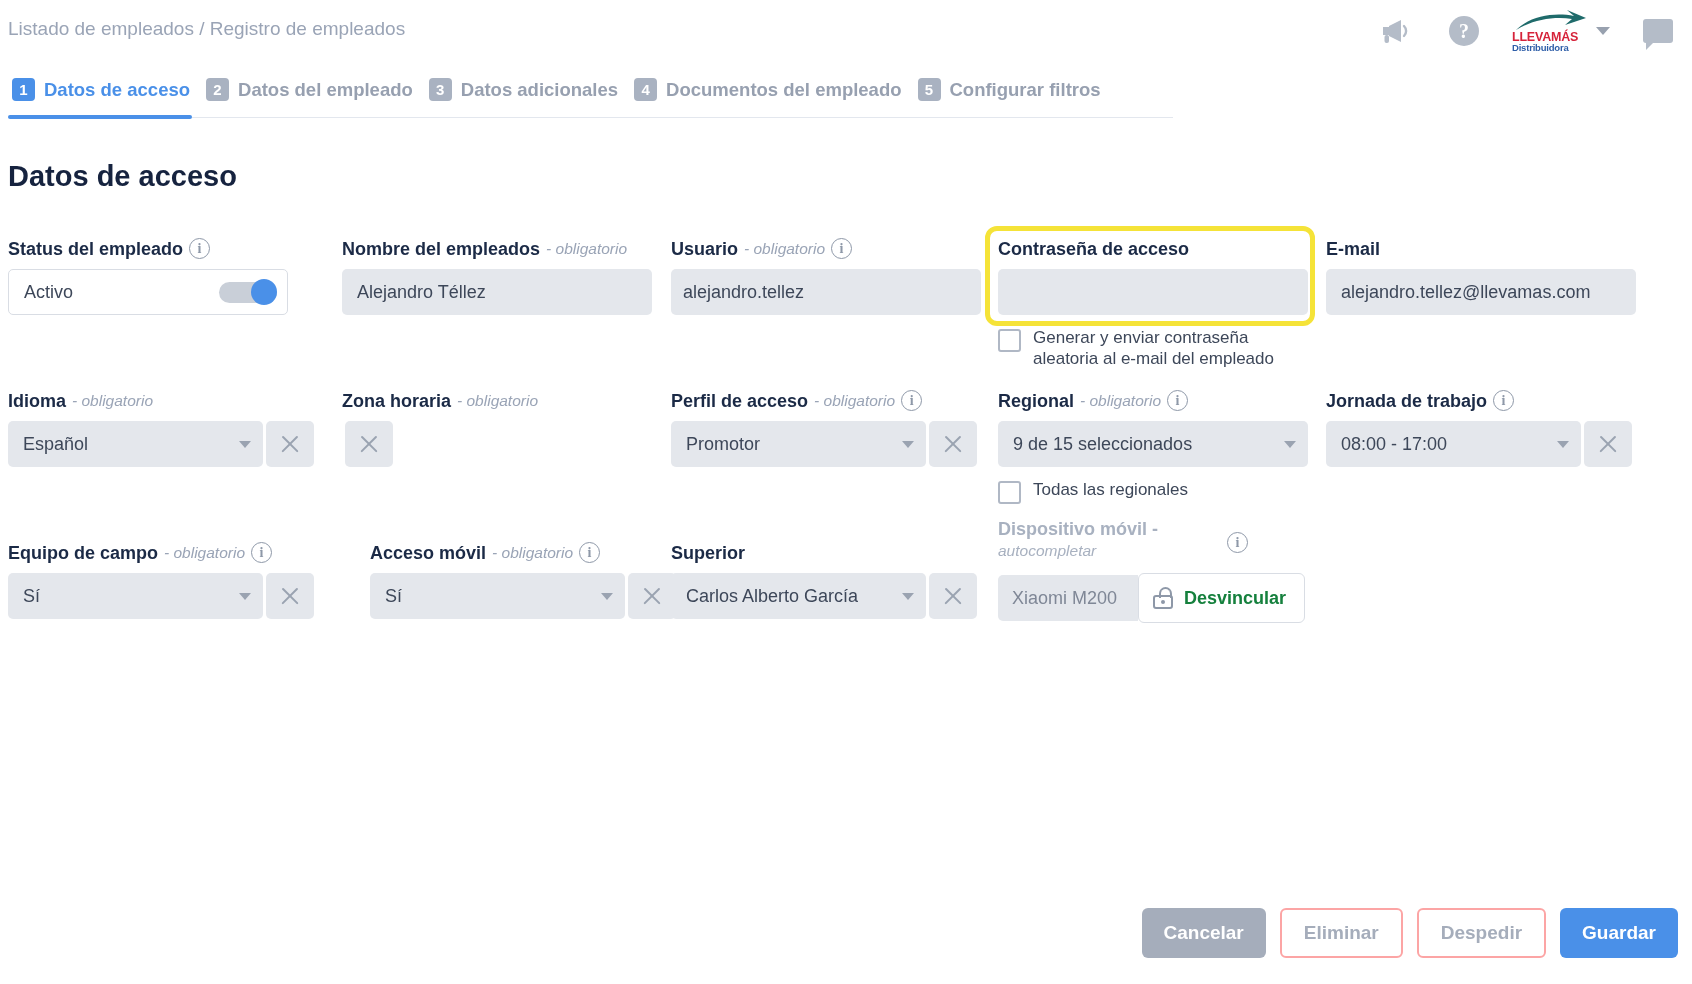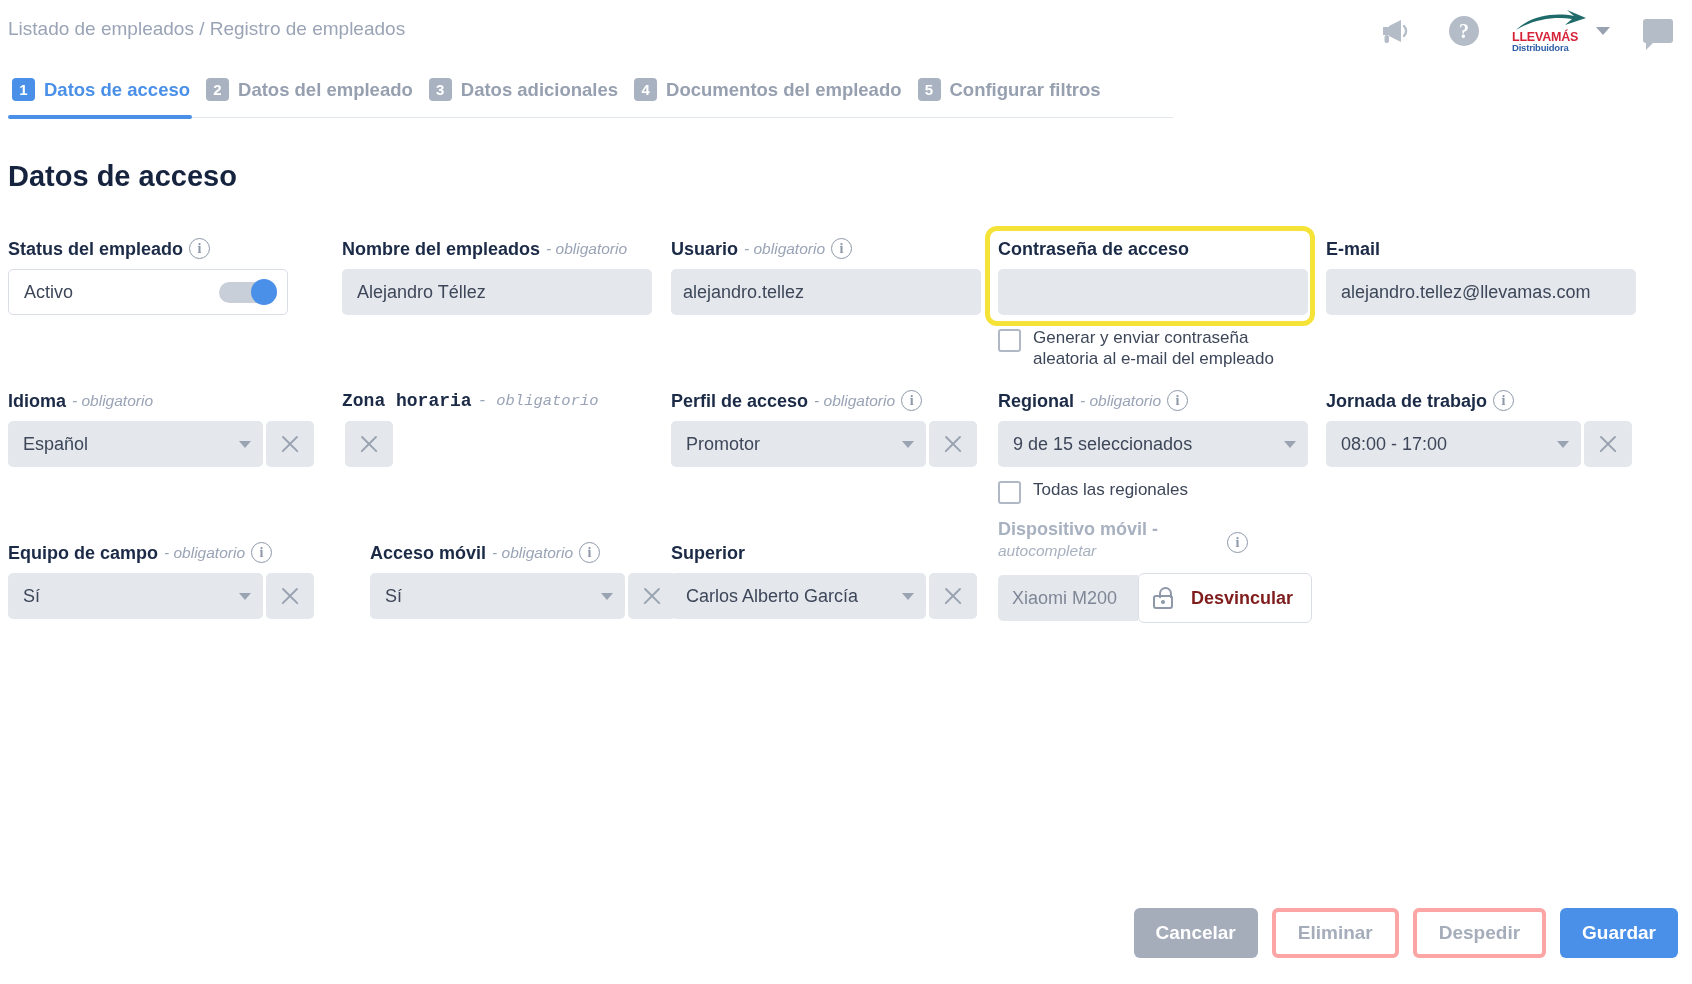--- a/index.html
+++ b/index.html
@@ -176,22 +176,22 @@
   }
 
   
   .device-box {
     height: 46px; background: #e4e7ec; border-radius: 5px 0 0 5px;
     display: flex; align-items: center; padding: 0 14px;
     font-size: 18px; color: #7f8796; width: 140px; overflow: hidden; white-space: nowrap;
   }
   .unlink-btn {
     height: 50px; margin-top: -2px; background: #ffffff; border: 1px solid #d9dde4; border-radius: 6px;
-    display: flex; align-items: center; gap: 18px; padding: 0 18px 0 14px;
-    font-size: 18px; font-weight: bold; color: #7f1d1d; cursor: pointer;
+    display: flex; align-items: center; gap: 11px; padding: 0 18px 0 14px;
+    font-size: 18px; font-weight: bold; color: #15803d; cursor: pointer;
   }
   .lock-open { width: 20px; height: 22px; position: relative; flex: none; }
   .lock-open .body {
     position: absolute; bottom: 0; left: 0; width: 20px; height: 14px;
     border: 2px solid #8e98a8; border-radius: 3px;
   }
   .lock-open .dot {
     position: absolute; bottom: 5px; left: 8px; width: 4px; height: 4px;
     background: #8e98a8; border-radius: 50%;
   }
@@ -204,21 +204,21 @@
   .footer {
     position: absolute; right: 14px; bottom: 26px;
     display: flex; align-items: center; gap: 14px;
   }
   .btn {
     height: 50px; min-width: 112px; border-radius: 6px;
     display: flex; align-items: center; justify-content: center;
     font-size: 19px; font-weight: bold; cursor: pointer; padding: 8px 22px;
   }
   .btn.grey { background: #a5adbb; color: #ffffff; }
-  .btn.ghost { background: #ffffff; border: 4px solid #fca5a5; color: #a5adbb; }
+  .btn.ghost { background: #ffffff; border: 2px solid #fca5a5; color: #a5adbb; }
   .btn.primary { background: #4a90e8; color: #ffffff; }
 </style>
 </head>
 <body>
 
 <div class="page">
 
   <div class="topbar">
     <div class="breadcrumb">Listado de empleados / Registro de empleados</div>
 
@@ -351,21 +351,21 @@
         <div class="select" style="width:255px;">
           <span class="val">Español</span>
           <span class="caret"></span>
         </div>
         <div class="clear-btn">
             <span class="xmark"></span>
           </div>
       </div>
     </div>
 
-    <div class="field" style="left:334px; top:152px; width:310px;font-family:Liberation Mono, monospace;">
+    <div class="field" style="left:334px; top:152px; width:310px;">
       <div class="label">
         <span>Zona horaria</span>
         <span class="opt">- obligatorio</span>
       </div>
       <div class="ctrl-row">
         <div class="clear-btn">
             <span class="xmark"></span>
           </div>
       </div>
     </div>

